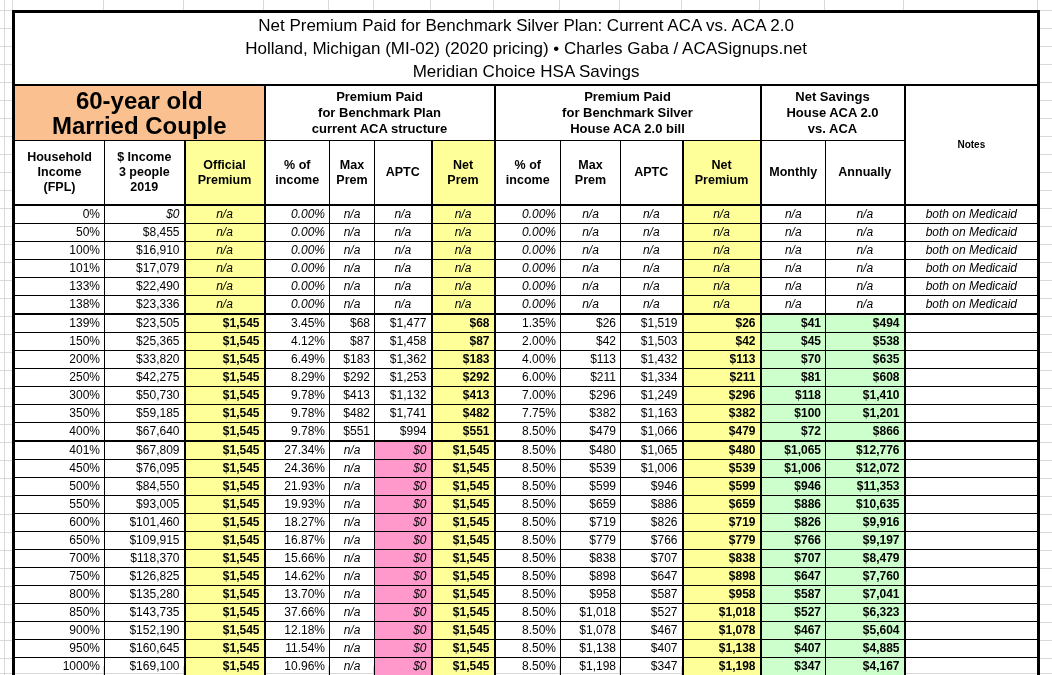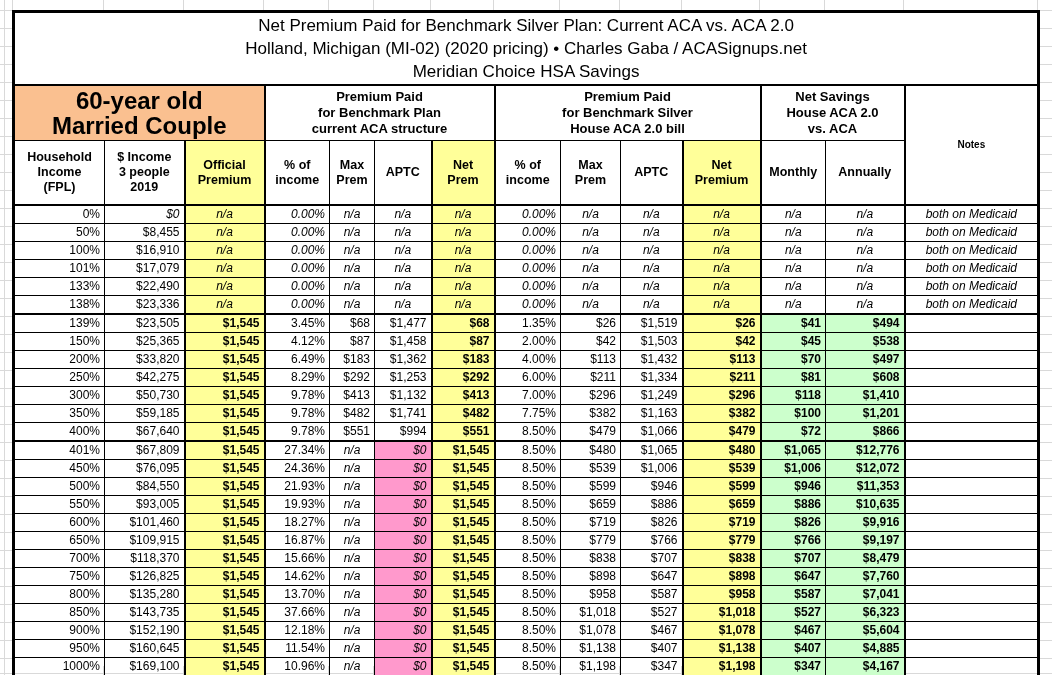--- a/index.html
+++ b/index.html
@@ -363,21 +363,21 @@
         <td class="d num yellow thL thR b">$1,545</td>
         <td class="d num">6.49%</td>
         <td class="d num">$183</td>
         <td class="d num">$1,362</td>
         <td class="d num yellow thL thR b">$183</td>
         <td class="d num">4.00%</td>
         <td class="d num">$113</td>
         <td class="d num">$1,432</td>
         <td class="d num yellow thL thR b">$113</td>
         <td class="d num green b">$70</td>
-        <td class="d num thR green b">$497</td>
+        <td class="d num thR green b">$635</td>
         <td class="d note"></td>
       </tr>
       <tr>
         <td class="d num">250%</td>
         <td class="d num">$42,275</td>
         <td class="d num yellow thL thR b">$1,545</td>
         <td class="d num">8.29%</td>
         <td class="d num">$292</td>
         <td class="d num">$1,253</td>
         <td class="d num yellow thL thR b">$292</td>

